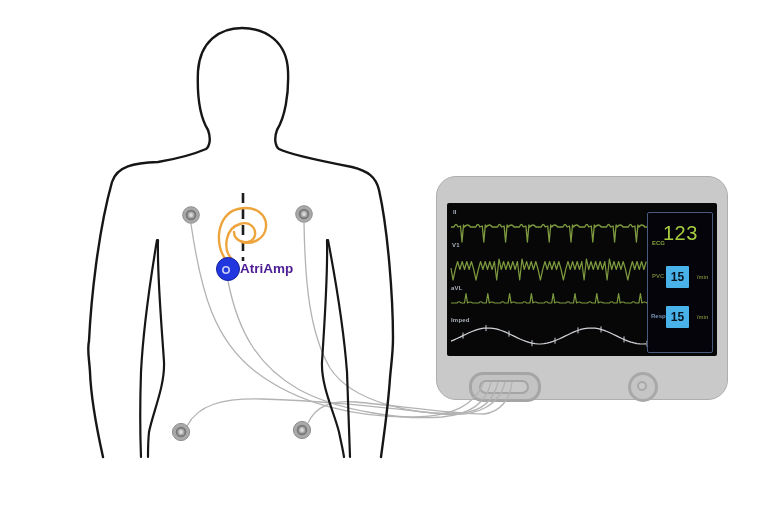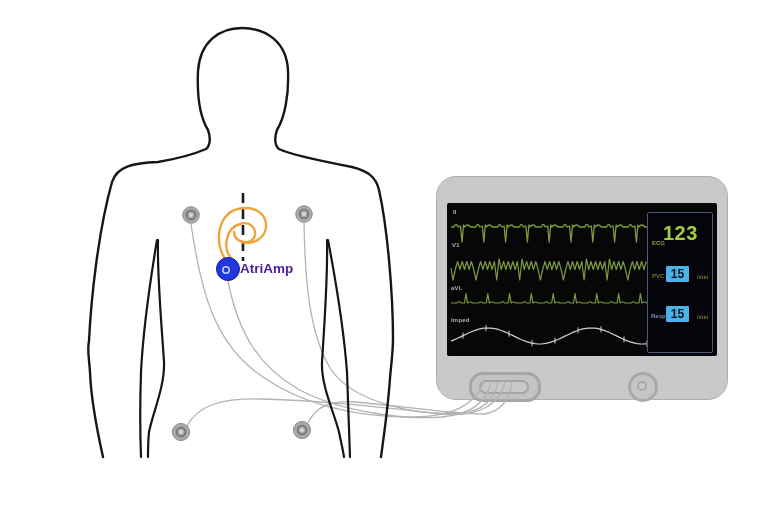--- a/index.html
+++ b/index.html
@@ -16,27 +16,27 @@
   .t-lbl{position:absolute;font-size:6px;font-weight:bold;color:#a9b1ba;letter-spacing:.2px;}
   .lbl-ii{left:6px;top:6px;}
   .lbl-v1{left:5px;top:39px;}
   .lbl-avl{left:4px;top:82px;}
   .lbl-imp{left:4px;top:114px;}
 
   .panel{position:absolute;left:200px;top:9px;width:64px;height:139px;
          background:#04040a;border:1px solid #49597f;border-radius:2px;}
   .panel span{position:absolute;white-space:nowrap;}
   .ecg-lbl{left:4px;top:27px;color:#87a33b;font-size:6px;font-weight:bold;}
-  .ecg-val{left:15px;top:9px;color:#a7cb3e;font-size:20px;font-weight:bold;letter-spacing:.5px;}
+  .ecg-val{left:15px;top:9px;color:#a7cb3e;font-size:20px;font-weight:normal;letter-spacing:.5px;}
   .pvc-lbl{left:4px;top:60px;color:#6e7e35;font-size:6px;font-weight:bold;}
   .resp-lbl{left:3px;top:100px;color:#7b93b6;font-size:6px;font-weight:bold;}
   .unit{font-size:5.5px;color:#6e7e35;font-weight:bold;}
   .pvc-unit{left:49px;top:61px;}
   .resp-unit{left:49px;top:101px;}
-  .num-box{position:absolute;width:23px;height:16px;background:#49b2e8;border-radius:1px;
+  .num-box{position:absolute;width:23px;height:22px;background:#49b2e8;border-radius:1px;
            display:flex;align-items:center;justify-content:center;
            font-size:12px;font-weight:bold;color:#0a1420;}
   .pvc-box{left:18px;top:53px;}
   .resp-box{left:18px;top:93px;}
 
   .port{position:absolute;left:32px;top:195px;width:66px;height:24px;
         border:3px solid #a5a5a5;border-radius:14px;background:#c3c3c3;}
   .port-inner{position:absolute;left:7px;top:5px;width:46px;height:10px;
         border:2px solid #a5a5a5;border-radius:7px;background:#c9c9c9;}
   .knob{position:absolute;left:191px;top:195px;width:24px;height:24px;

